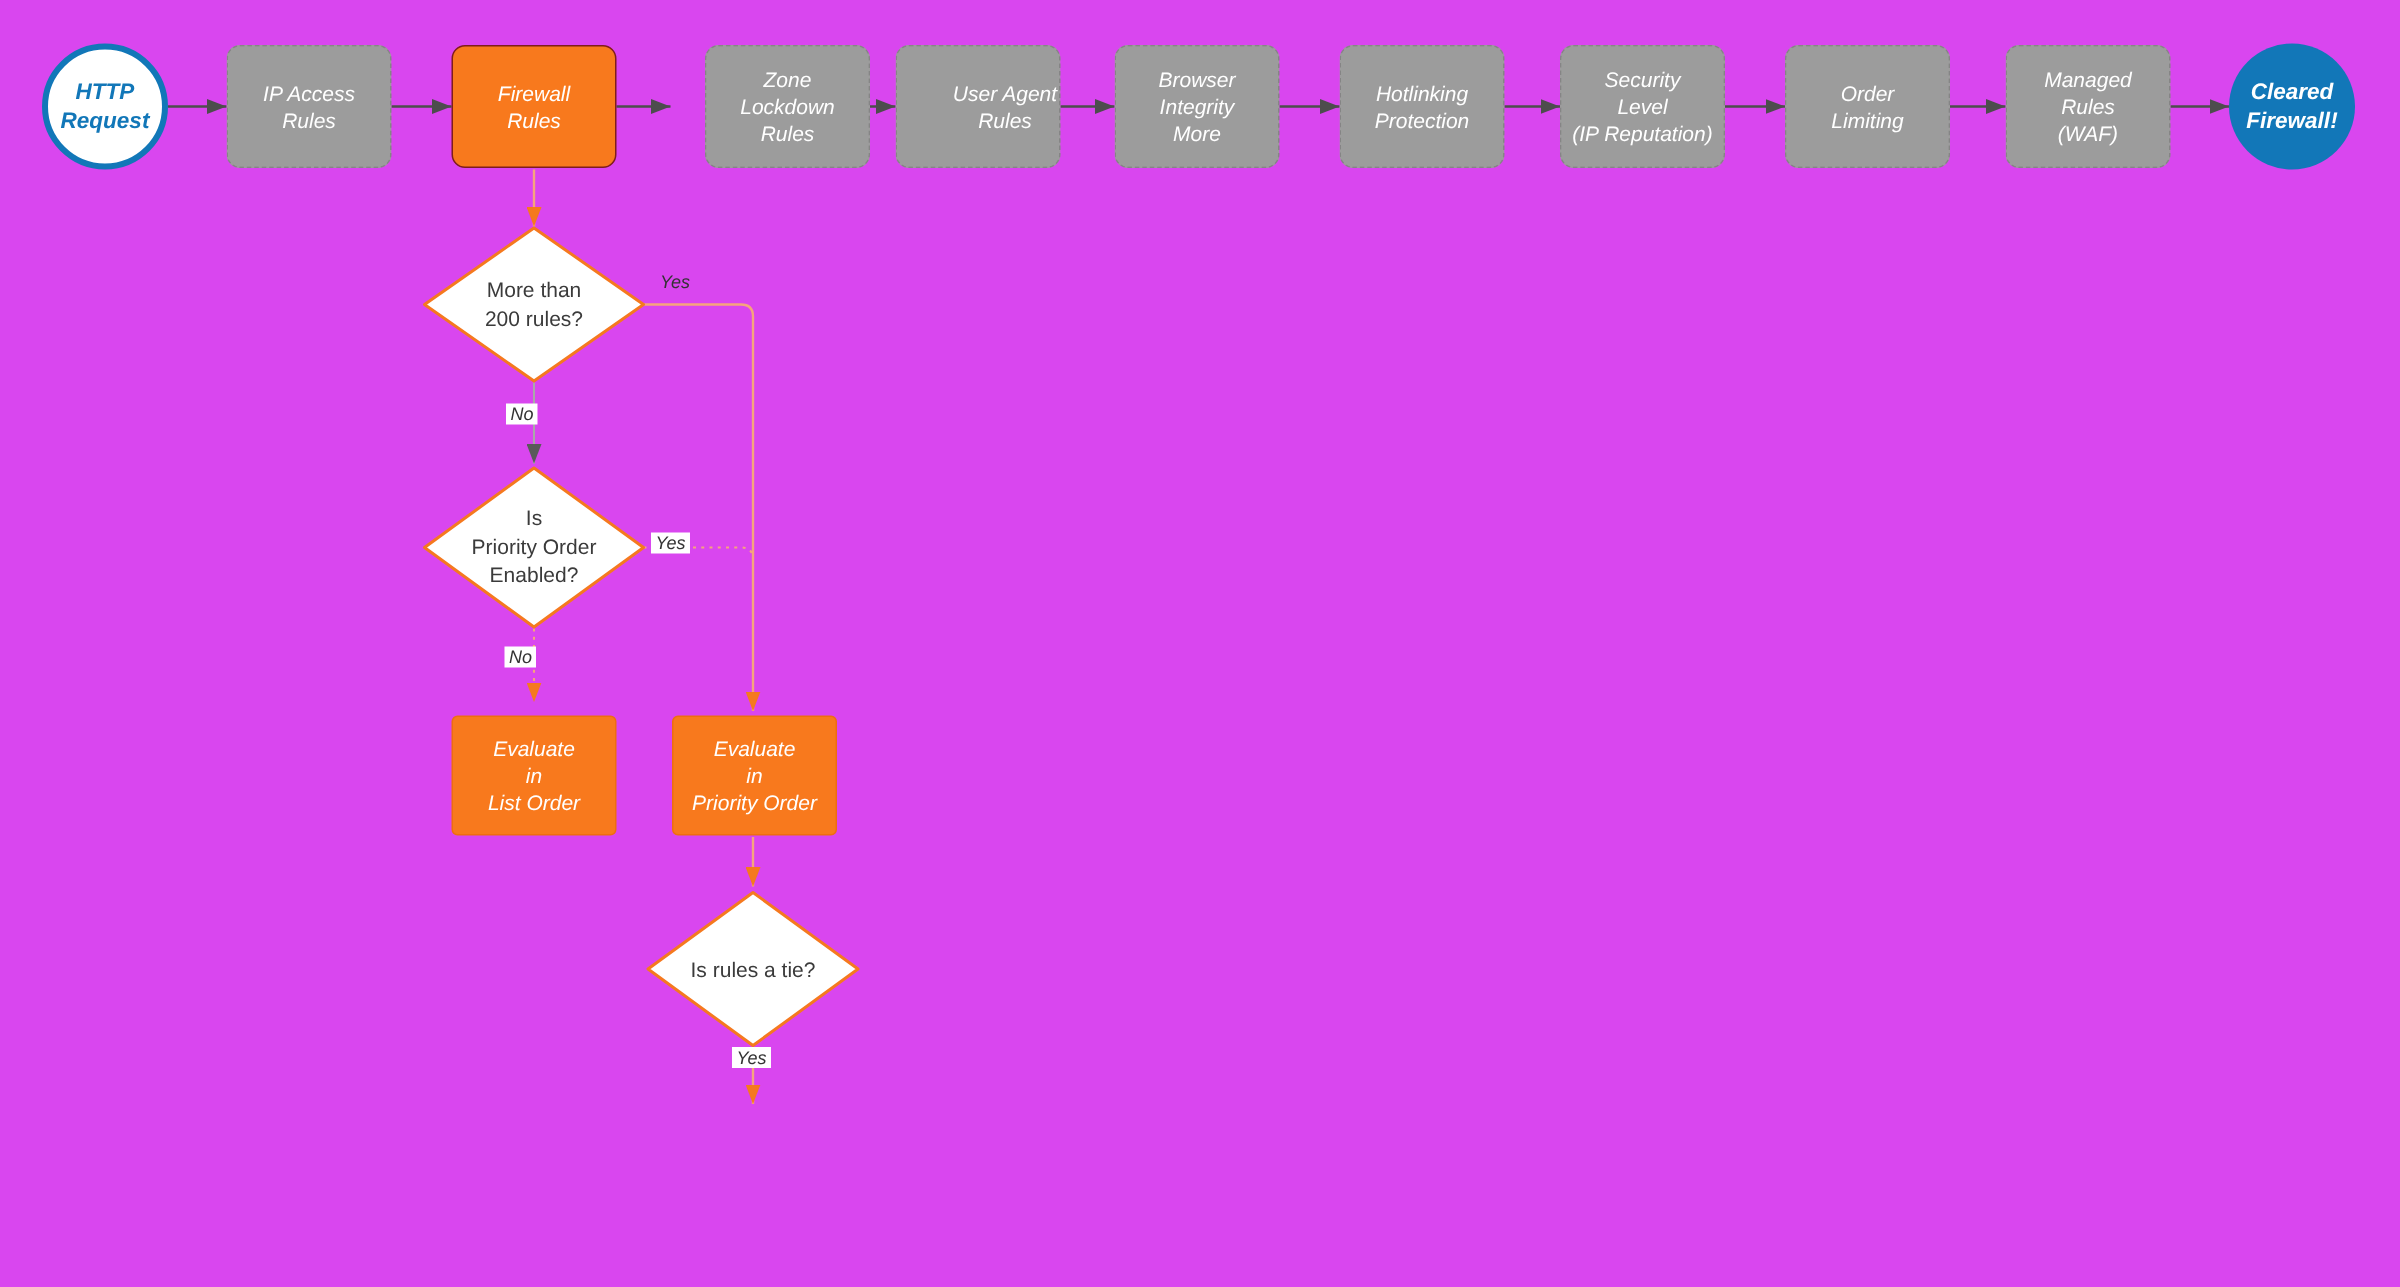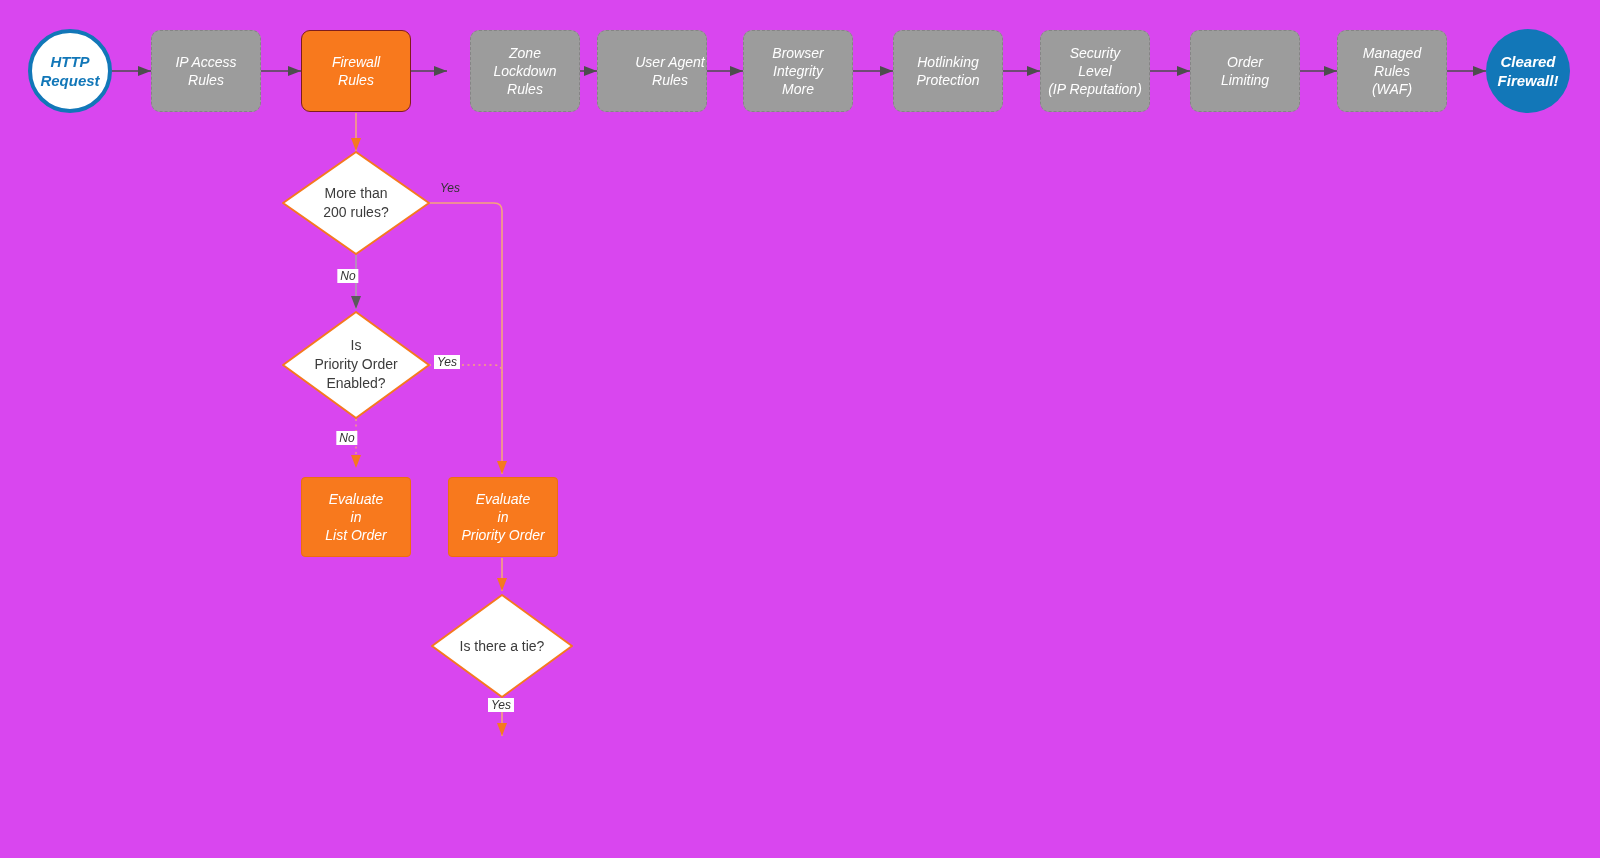--- a/index.html
+++ b/index.html
@@ -102,21 +102,21 @@
 Limiting</div>
   <div class="node step gray" style="left:1337px;">Managed
 Rules
 (WAF)</div>
 
   <div class="decision-label" style="left:286px; top:184px; width:140px;">More than
 200 rules?</div>
   <div class="decision-label" style="left:286px; top:336px; width:140px;">Is
 Priority Order
 Enabled?</div>
-  <div class="decision-label" style="left:432px; top:637px; width:140px;">Is there a tie?</div>
+  <div class="decision-label" style="left:432px; top:637px; width:140px;">Is rules a tie?</div>
 
   <div class="branch-label" style="left:450px; top:181px;">Yes</div>
   <div class="branch-label on-line" style="left:348px; top:269px;">No</div>
   <div class="branch-label on-line" style="left:447px; top:355px;">Yes</div>
   <div class="branch-label on-line" style="left:347px; top:431px;">No</div>
   <div class="branch-label on-line" style="left:501px; top:698px;">Yes</div>
 
   <div class="node outcome" style="left:301px; top:477px; height:80px;">Evaluate
 in
 List Order</div>

